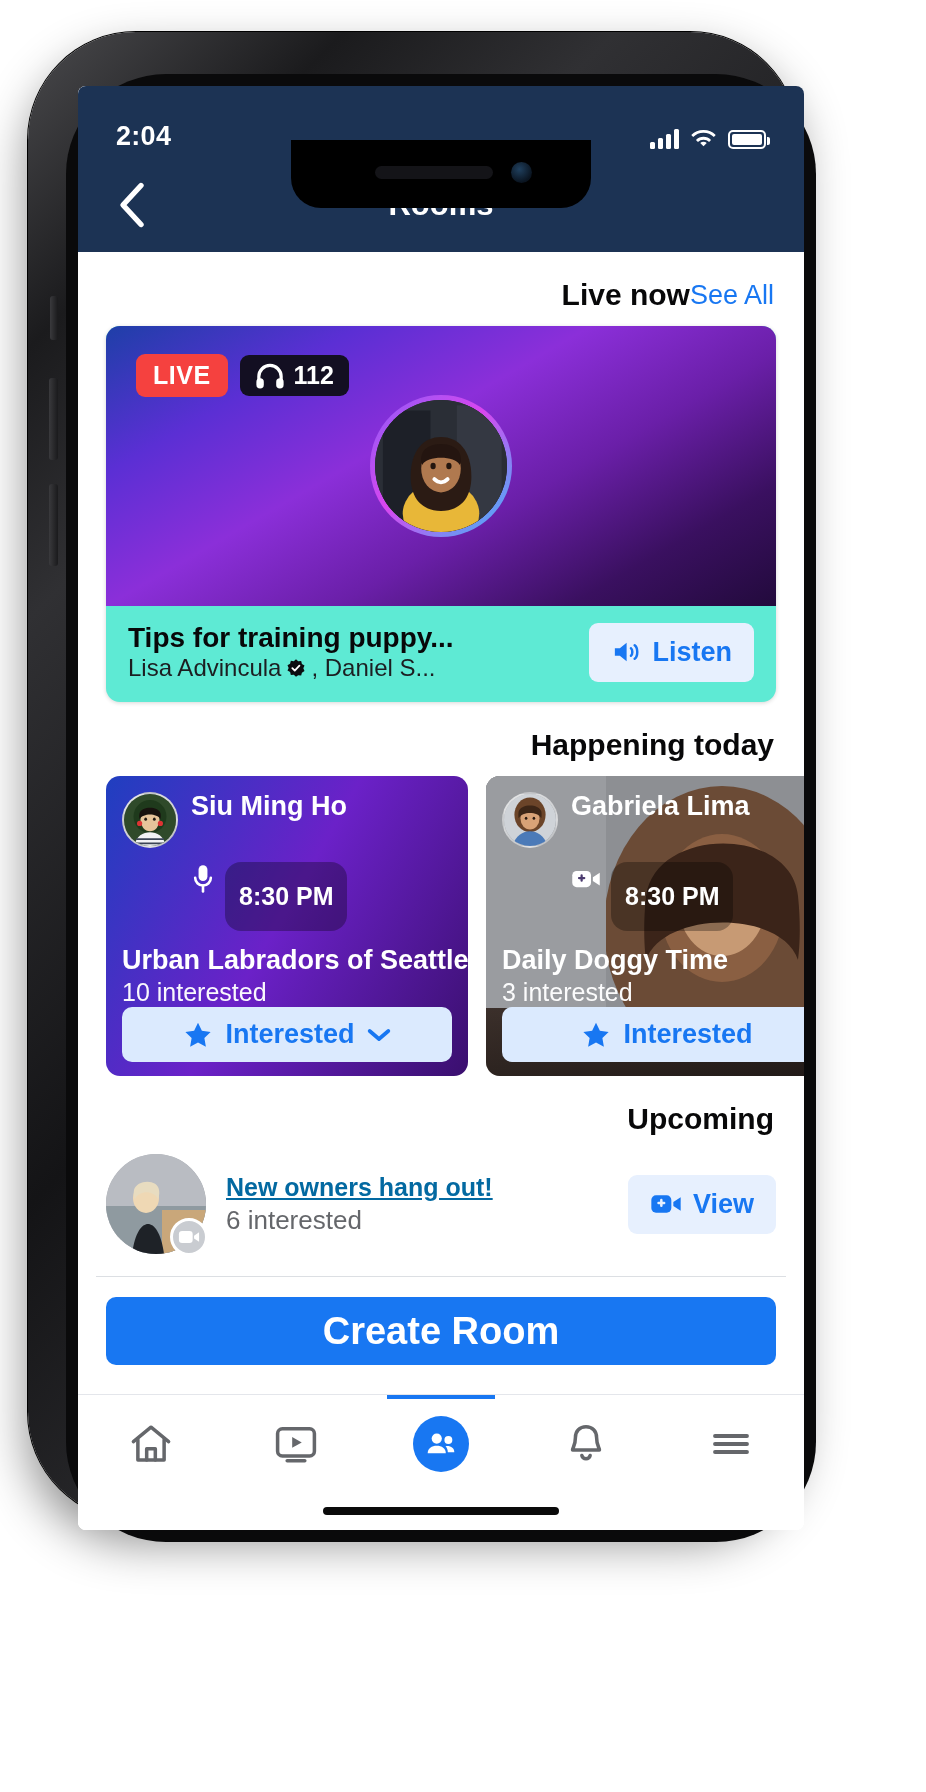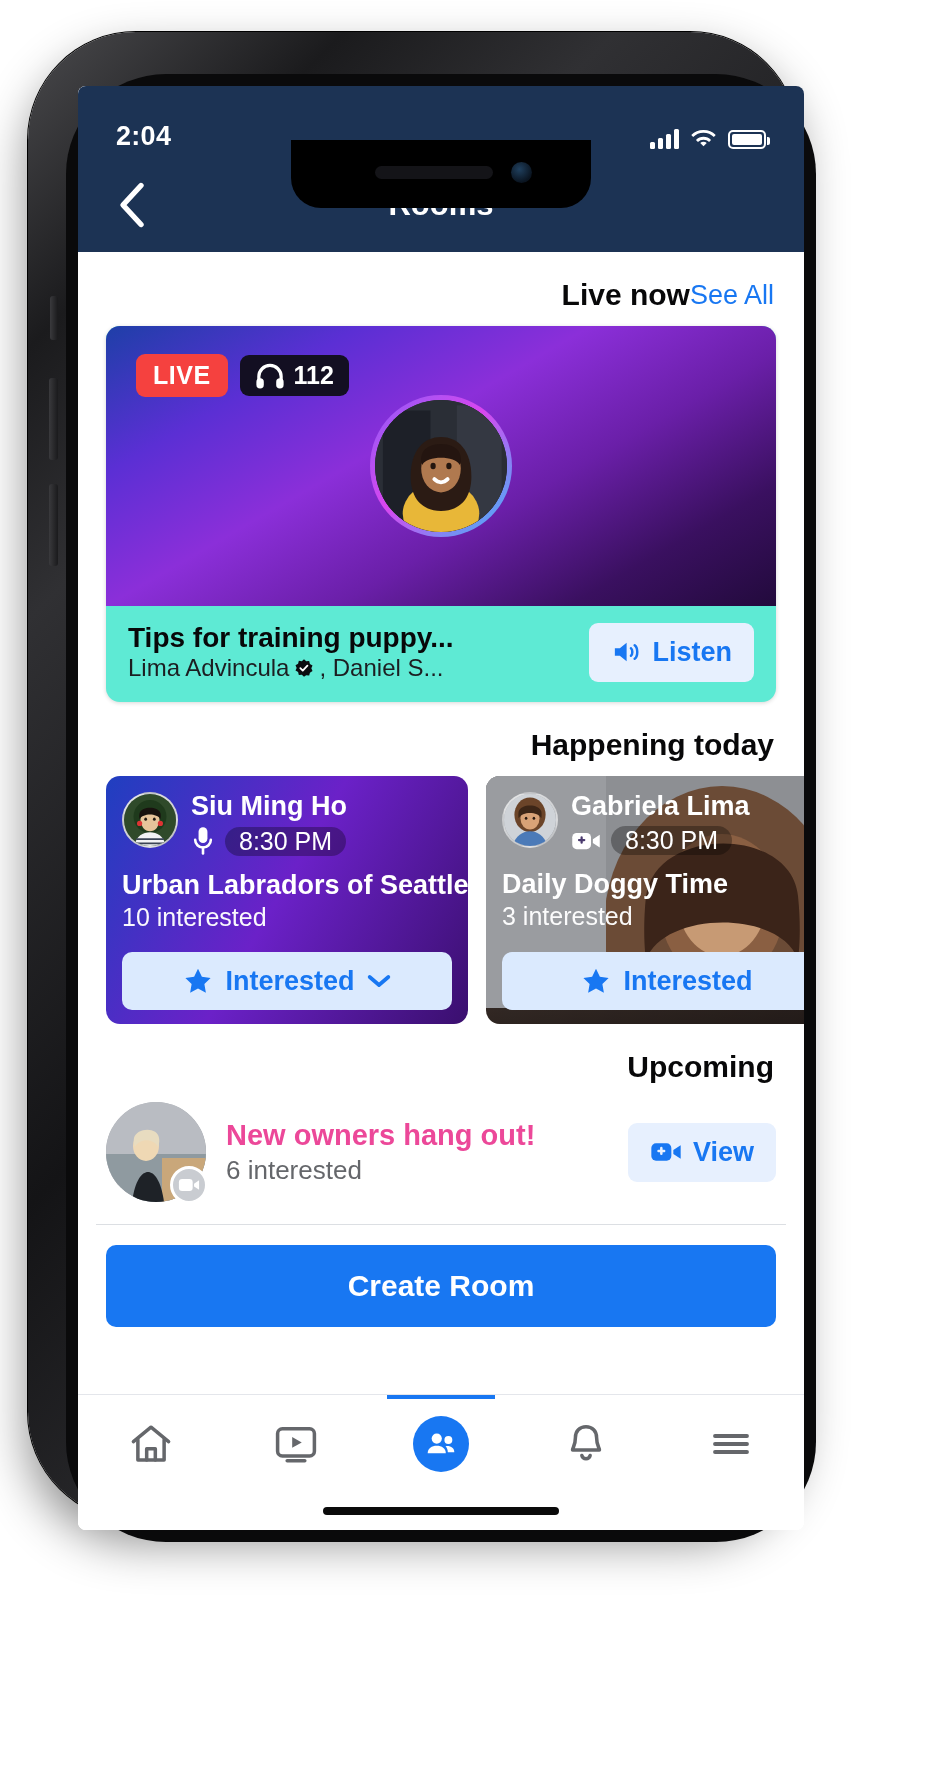--- a/index.html
+++ b/index.html
@@ -96,60 +96,60 @@
     padding:16px 22px 20px 22px; }
   .live-tt{ font-size:28px; font-weight:bold; color:#080809; white-space:nowrap; }
   .live-st{ font-size:24px; color:#1c1e21; display:flex; align-items:center; gap:5px; white-space:nowrap; }
   .verified{ width:20px; height:20px; flex:0 0 auto; }
   .btn-listen{ background:#e7f0fe; color:#1877f2; font-size:27px; font-weight:bold;
     padding:14px 22px; border-radius:9px; display:flex; align-items:center; gap:11px; flex:0 0 auto; }
 
   
   .cards-row{ display:flex; gap:18px; padding:0 28px; }
   .ev-card{ width:362px; flex:0 0 auto; border-radius:14px; overflow:hidden;
-    position:relative; height:248px; padding:16px 16px 14px 16px; color:#fff; }
+    position:relative; height:300px; padding:16px 16px 14px 16px; color:#fff; }
   .ev-card.grad{ background:linear-gradient(120deg,#1f3fc0 0%,#6b21c8 48%,#3a0f6e 100%); }
   .ev-card.photo{ background:linear-gradient(165deg,#8e8e92 0%,#6f5a50 40%,#3b2e2a 100%); }
   .ev-card.photo::before{ content:""; position:absolute; inset:0;
     background:linear-gradient(180deg,rgba(0,0,0,.12) 0%,rgba(0,0,0,.45) 100%); }
   .ev-inner{ position:relative; z-index:2; height:100%; display:flex; flex-direction:column; }
   .ev-top{ display:flex; gap:13px; align-items:flex-start; }
   .ev-av{ width:56px; height:56px; border-radius:50%; flex:0 0 auto; overflow:hidden;
     background:linear-gradient(150deg,#c7c9cc,#6b6f76); border:2px solid rgba(255,255,255,.55); }
   .ev-name{ font-size:27px; font-weight:bold; line-height:1.05; white-space:nowrap; }
   .ev-meta{ display:flex; align-items:center; gap:10px; margin-top:6px; }
-  .ev-time{ background:rgba(0,0,0,.3); border-radius:16px; padding:0 14px;
-    font-size:25px; font-weight:400; }
+  .ev-time{ background:rgba(0,0,0,.3); border-radius:16px; padding:20px 14px;
+    font-size:25px; font-weight:700;margin-top:36px; }
   .ev-title{ font-size:27px; font-weight:bold; margin-top:14px; white-space:nowrap; }
   .ev-sub{ font-size:25px; margin-top:2px; opacity:.97; }
   .btn-interested{ margin-top:auto; background:#dbeafe; color:#1877f2;
     border-radius:10px; height:58px; display:flex; align-items:center;
     justify-content:center; gap:12px; font-size:27px; font-weight:bold; }
 
   
   .up-row{ display:flex; align-items:center; gap:20px; padding:4px 28px 22px 28px; }
   .up-av-wrap{ position:relative; width:100px; height:100px; flex:0 0 auto; }
   .up-av{ width:100px; height:100px; border-radius:50%; overflow:hidden;
     background:linear-gradient(160deg,#b9bcc2,#6e7279); }
   .up-cam{ position:absolute; right:-2px; bottom:-2px; width:38px; height:38px;
     border-radius:50%; background:#c9ccd1; border:3px solid #fff;
     display:flex; align-items:center; justify-content:center; }
   .up-mid{ flex:1 1 auto; min-width:0; }
-  .up-title{ font-size:29px; font-weight:bold; color:#ec4899; white-space:nowrap; }
+  .up-title{ font-size:25px; font-weight:bold; color:#0369a1; white-space:nowrap;text-decoration:underline; }
   .up-sub{ font-size:26px; color:#65676b; margin-top:3px; }
   .up-date{ font-size:26px; color:#65676b; margin-top:1px; }
   .btn-view{ background:#e7f0fe; color:#1877f2; font-size:27px; font-weight:bold;
     padding:14px 22px; border-radius:9px; display:flex; align-items:center; gap:11px; flex:0 0 auto; }
 
   .divider{ height:1px; background:#dcdfe3; margin:0 18px; }
 
   .cta-wrap{ padding:20px 28px 18px 28px; }
-  .btn-create{ background:#1877f2; color:#fff; height:82px; border-radius:10px;
+  .btn-create{ background:#1877f2; color:#fff; height:68px; border-radius:10px;
     display:flex; align-items:center; justify-content:center;
-    font-size:30px; font-weight:bold; }
+    font-size:38px; font-weight:bold; }
 
   .tabbar{ flex:0 0 auto; border-top:1px solid #e4e6eb; background:#fff;
     height:98px; display:flex; align-items:center; }
   .tab{ flex:1; display:flex; align-items:center; justify-content:center;
     position:relative; height:100%; }
   .tab.active::before{ content:""; position:absolute; top:0; left:50%;
     transform:translateX(-50%); width:108px; height:4px; background:#1877f2; }
   .tab-pill{ width:56px; height:56px; border-radius:50%; background:#1877f2;
     display:flex; align-items:center; justify-content:center; }
   .home-ind{ height:38px; display:flex; align-items:center; justify-content:center;
@@ -239,21 +239,21 @@
                     <ellipse cx="56" cy="50" rx="2" ry="2.4" fill="#23160f"></ellipse>
                     <path d="M45 60c3 3 7 3 10 0" stroke="#fff" stroke-width="3" fill="none" stroke-linecap="round"></path>
                   </svg>
                 </div>
               </div>
             </div>
             <div class="live-foot">
               <div>
                 <div class="live-tt">Tips for training puppy...</div>
                 <div class="live-st">
-                  <span>Lima Advincula</span>
+                  <span>Lisa Advincula</span>
                   <svg class="verified" viewBox="0 0 24 24">
                     <path d="M12 1.5 14.6 4 18.2 3.7l.9 3.5 3.1 1.9-1.4 3.3 1.4 3.3-3.1 1.9-.9 3.5-3.6-.3L12 22.5 9.4 20l-3.6.3-.9-3.5-3.1-1.9L3.2 12 1.8 8.7l3.1-1.9.9-3.5L9.4 4z" fill="#0b0d10"></path>
                     <path d="M7.6 12.2l2.9 2.9 5.6-5.9" stroke="#fff" stroke-width="2.2" fill="none" stroke-linecap="round" stroke-linejoin="round"></path>
                   </svg>
                   <span>, Daniel S...</span>
                 </div>
               </div>
               <div class="btn-listen">
                 <svg width="30" height="26" viewBox="0 0 24 21">
                   <path d="M3 7.5h4L12.5 3v15L7 13.5H3z" fill="#1877f2"></path>

